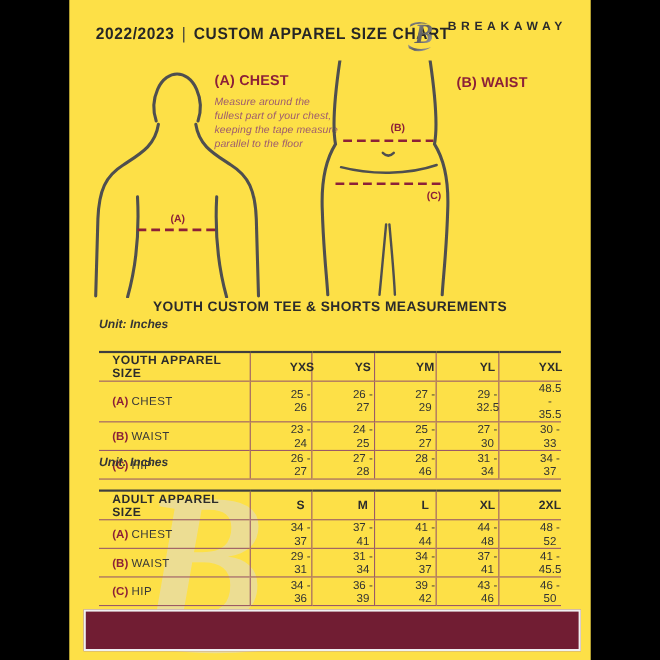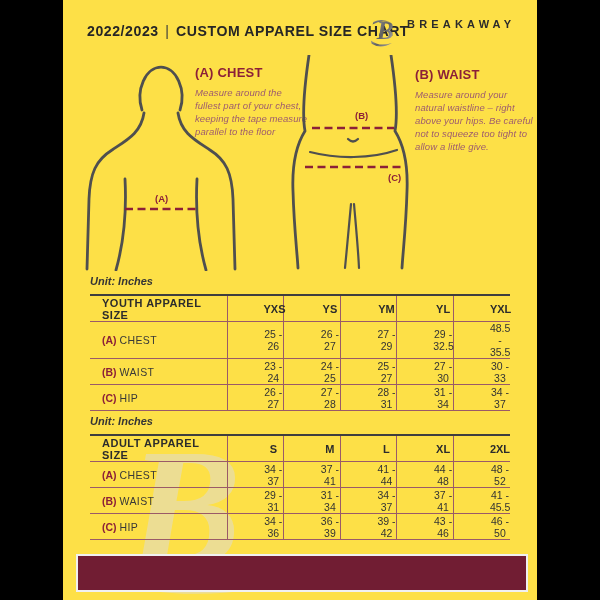--- a/index.html
+++ b/index.html
@@ -31,21 +31,21 @@
   .g-head{font-size:13px;font-weight:bold;color:#8c2038;letter-spacing:.2px;}
   .g-desc{
     margin-top:6px;font-size:9.5px;line-height:1.38;font-style:italic;
     color:#9d5b6e;letter-spacing:.1px;
   }
   .preline{white-space:pre-line;}
   
   .sect{position:absolute;left:27px;width:420px;z-index:2;}
   .sect-title{text-align:center;font-size:12.5px;font-weight:bold;color:#2b2b2b;letter-spacing:.4px;}
   .sect-unit{font-size:11px;font-style:italic;font-weight:bold;color:#353535;margin-top:3px;}
-  table.size{border-collapse:collapse;width:420px;table-layout:fixed;margin-top:7px;}
+  table.size{border-collapse:collapse;width:420px;table-layout:fixed;margin-top:18px;}
   table.size td{
     height:25px;text-align:center;vertical-align:middle;
     font-size:10.5px;color:#333;border-top:1.5px solid #9a5a68;
     padding:0;
   }
   table.size tr.cols td{font-weight:bold;font-size:11px;color:#2c2c2c;border-top:2.5px solid #3e3e3e;}
   table.size tr:last-child td{border-bottom:1.6px solid #9a5a68;}
   table.size td + td{border-left:1.5px solid #9a5a68;padding-left:36px;}
   td.lbl{text-align:left !important;padding-left:12px !important;}
   .sizecol-label{font-size:10.5px;letter-spacing:.5px;color:#3a3a3a;font-weight:normal;}
@@ -111,31 +111,31 @@
         <path d="M 69 149 C 71 172 73 192 74 213" stroke-width="2.2"></path>
       </g>
       <path d="M 27 73 H 109" stroke="#8c2038" stroke-width="2.4" stroke-dasharray="8 4.5" fill="none"></path>
       <text x="70" y="64" font-size="9.5" font-weight="bold" fill="#8c2038">(B)</text>
       <path d="M 20 112 H 118" stroke="#8c2038" stroke-width="2.4" stroke-dasharray="8 4.5" fill="none"></path>
       <text x="103" y="126" font-size="9.5" font-weight="bold" fill="#8c2038">(C)</text>
     </svg>
 
     <div class="g-col" style="left:352px;top:12px;width:120px">
       <div class="g-head">(B) WAIST</div>
-      <div class="g-desc">Measure around your natural waistline – right above your hips. Be careful not to squeeze too tight to allow a little give.</div>
     </div>
 
   </div>
 
   <svg class="watermark" width="300" height="180" viewBox="0 0 300 180">
     <text x="40" y="150" font-family="Liberation Serif, DejaVu Serif, serif" font-size="170" font-weight="bold" font-style="italic" fill="#dcdcde">B</text>
     <path d="M 10 150 Q 90 185 230 160 Q 110 195 15 165 Z" fill="#dcdcde"></path>
   </svg>
 
   <div class="sect" style="top:272px">
+    <div class="sect-title">YOUTH CUSTOM TEE &amp; SHORTS MEASUREMENTS</div>
     <div class="sect-unit">Unit: Inches</div>
     <table class="size">
       <colgroup>
           <col style="width:137px">
           <col>
           <col>
           <col>
           <col>
           <col>
         </colgroup>
@@ -161,21 +161,21 @@
         <td>23 - 24</td>
         <td>24 - 25</td>
         <td>25 - 27</td>
         <td>27 - 30</td>
         <td>30 - 33</td>
       </tr>
       <tr>
         <td class="lbl"><span class="pref">(C)</span> <span class="rowlab">HIP</span></td>
         <td>26 - 27</td>
         <td>27 - 28</td>
-        <td>28 - 31</td>
+        <td>28 - 46</td>
         <td>31 - 34</td>
         <td>34 - 37</td>
       </tr>
     </tbody>
       </table>
   </div>
 
   <div class="sect" style="top:412px">
     <div class="sect-unit">Unit: Inches</div>
     <table class="size">

